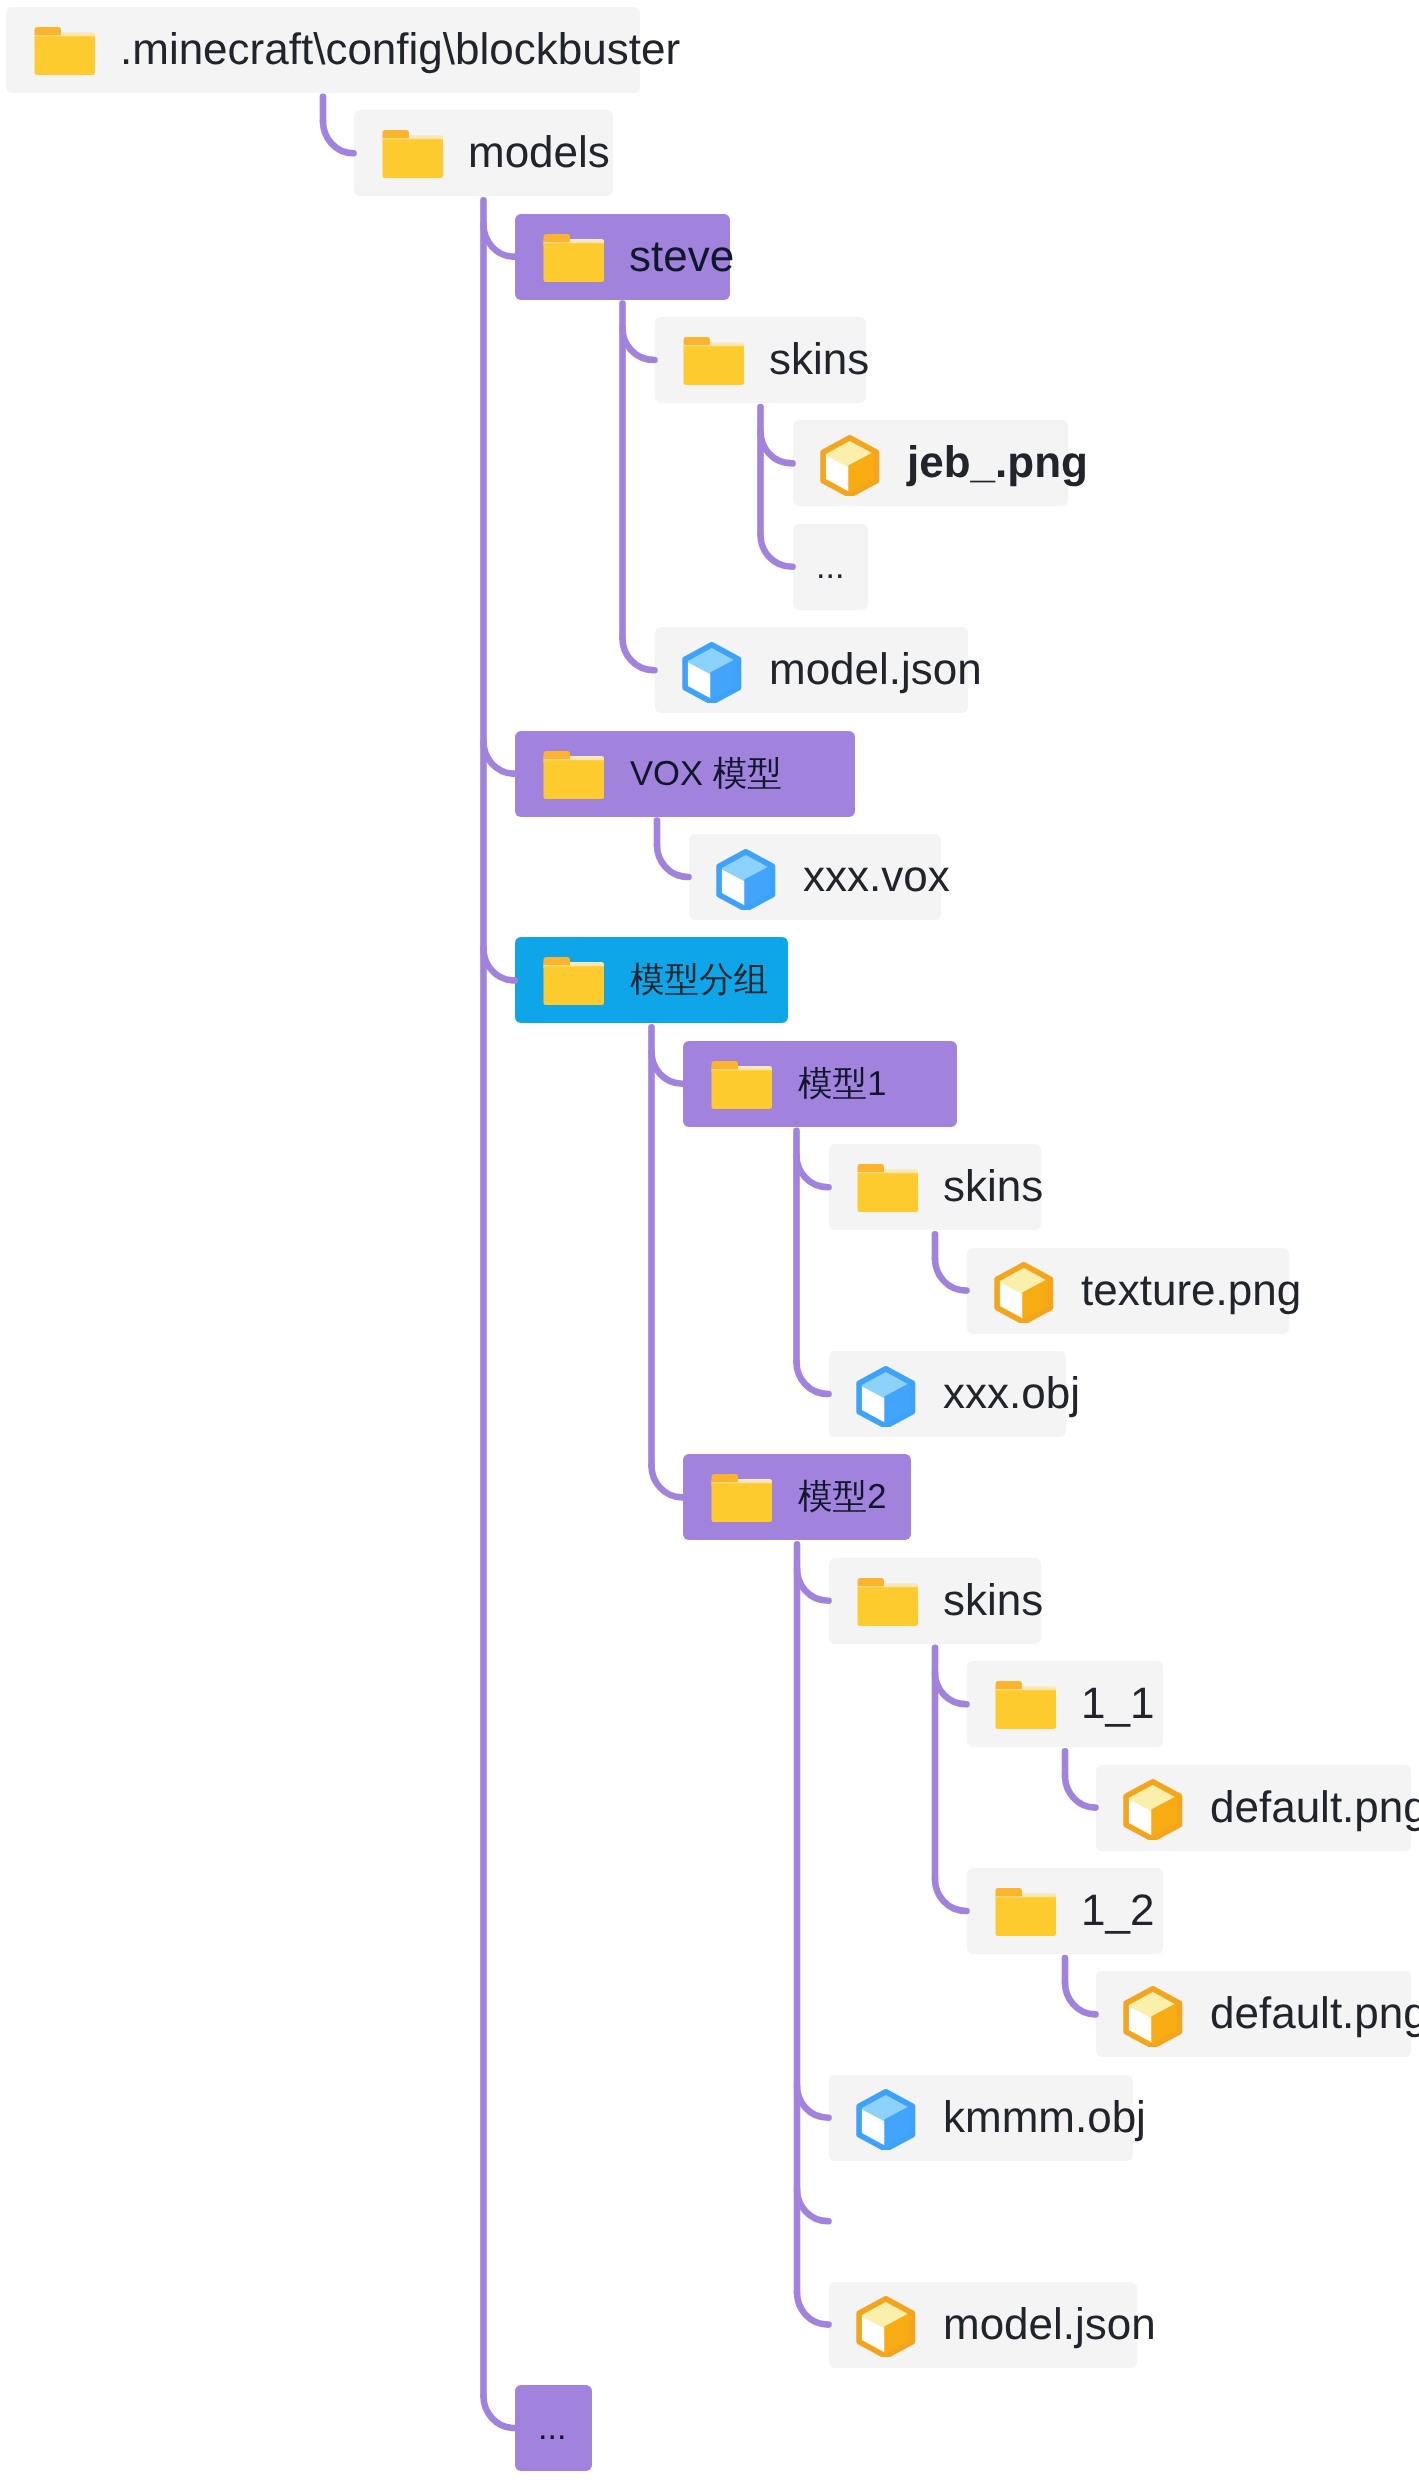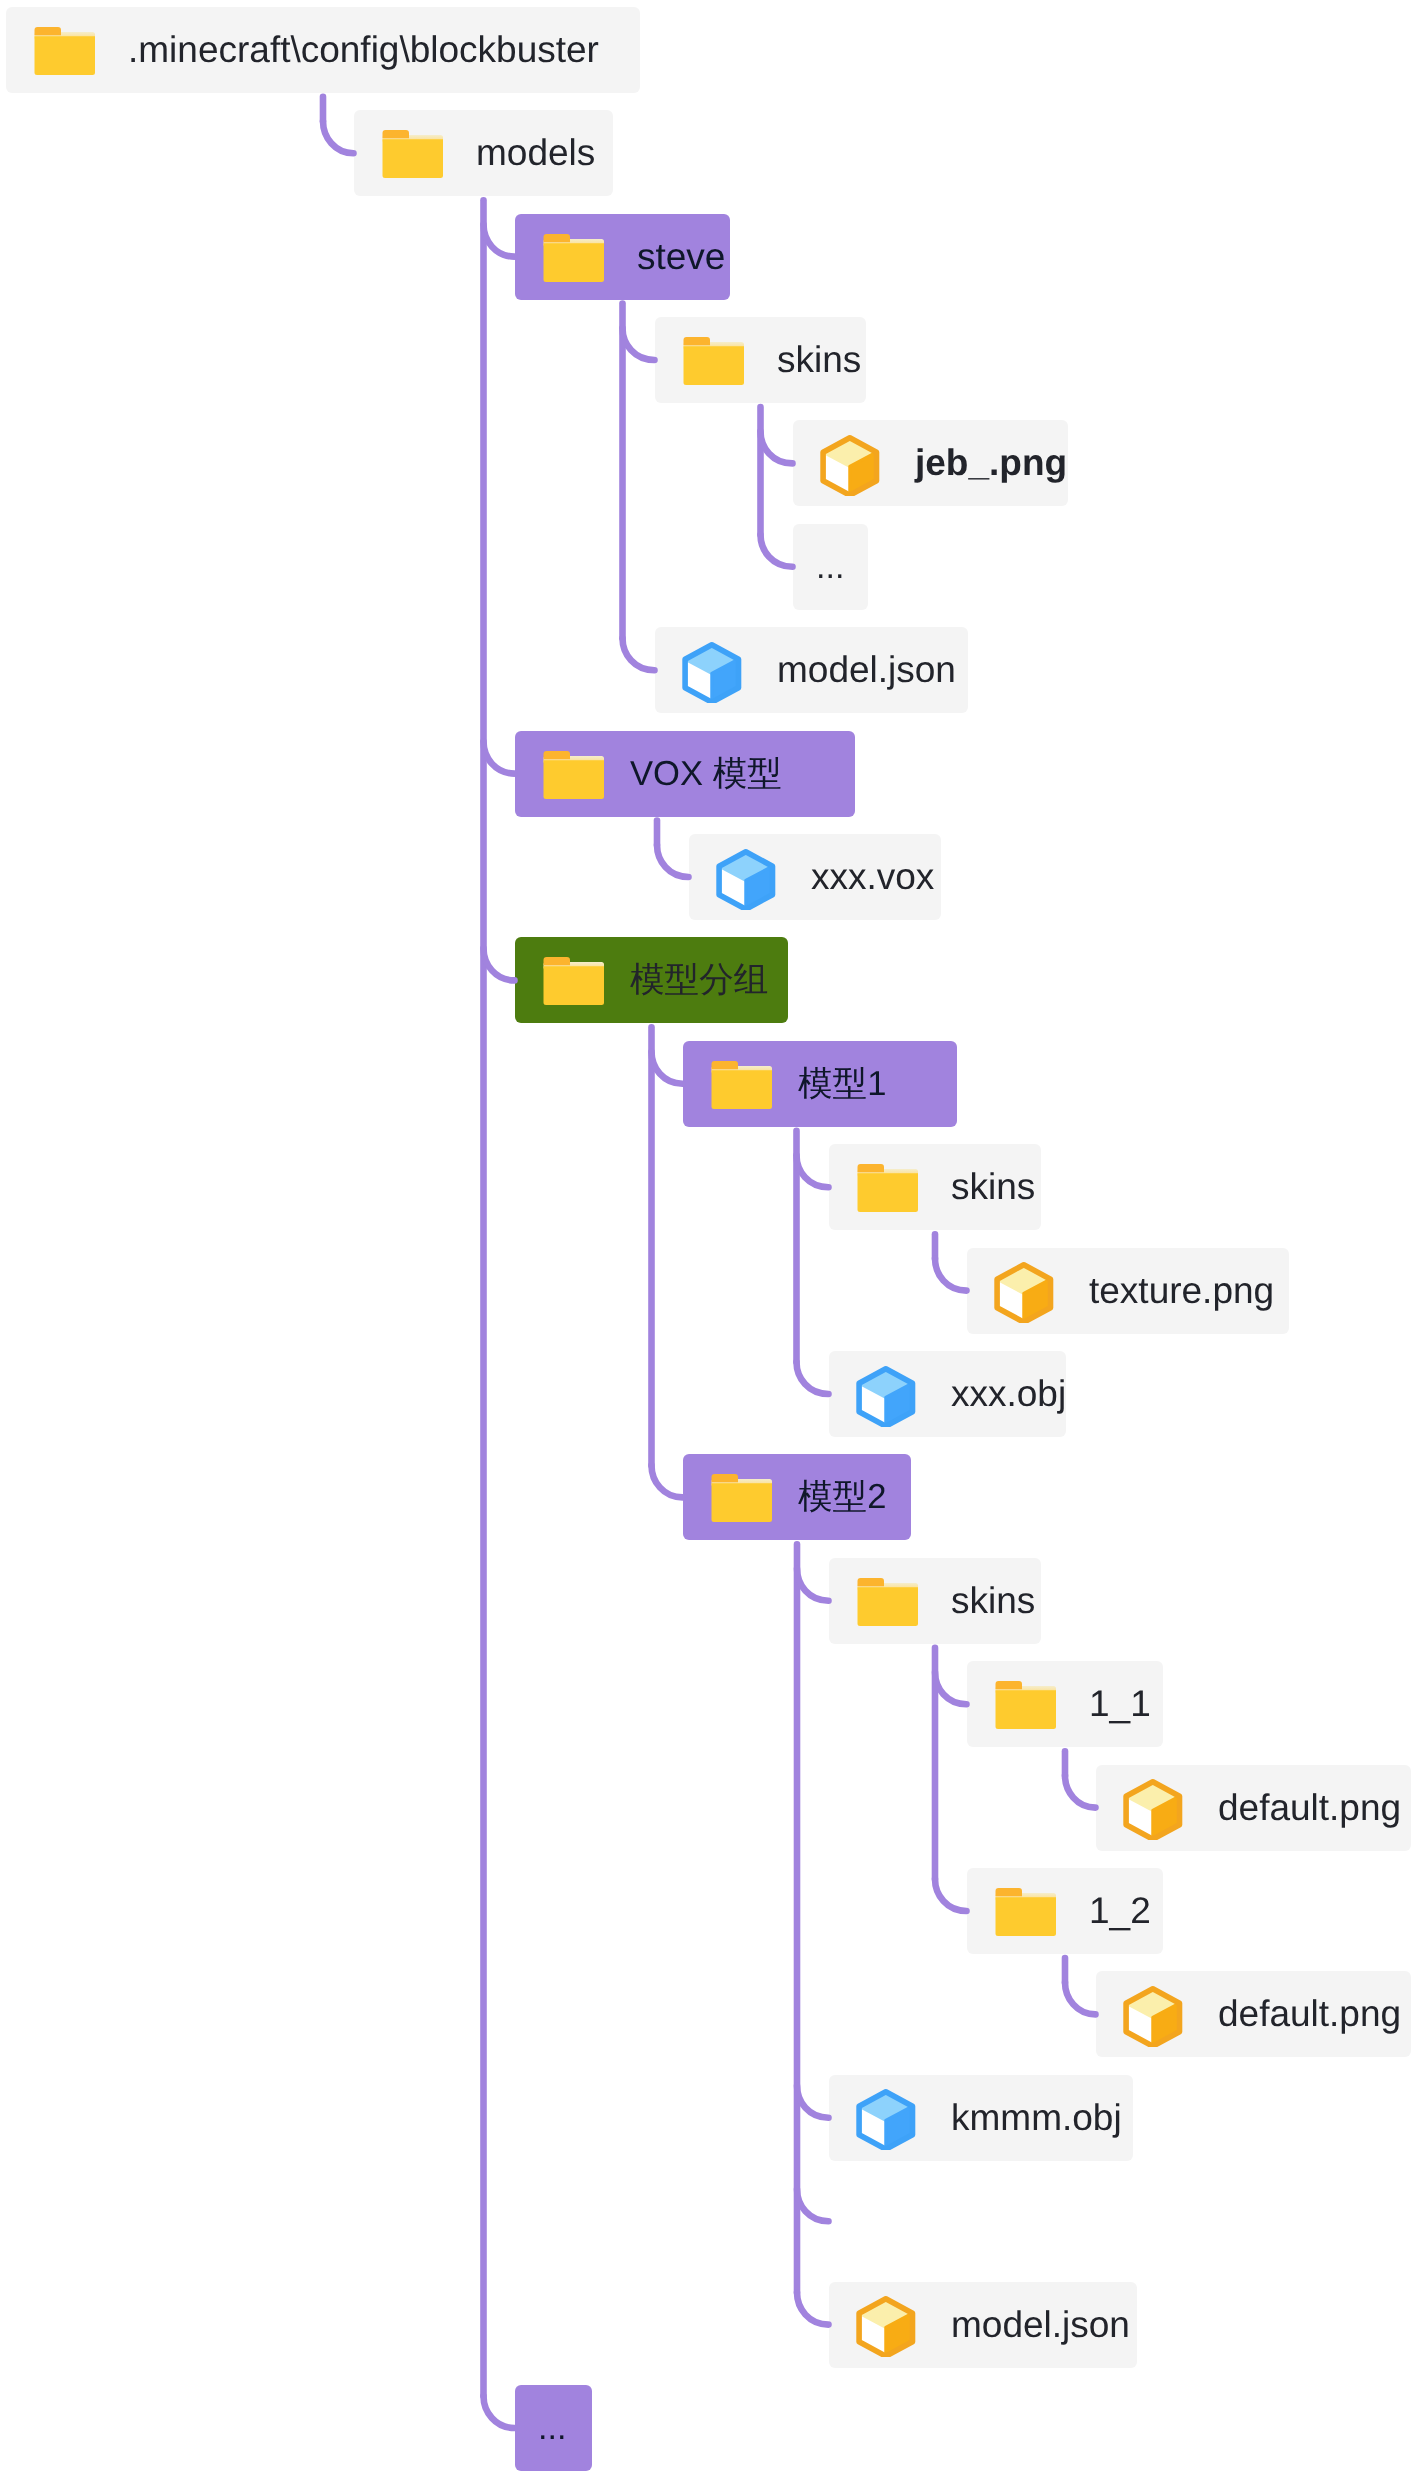--- a/index.html
+++ b/index.html
@@ -6,26 +6,26 @@
   html,body{margin:0;padding:0;background:#ffffff;}
   body{width:1419px;height:2480px;position:relative;overflow:hidden;
        font-family:"Liberation Sans","DejaVu Sans",sans-serif;
        -webkit-font-smoothing:antialiased;text-rendering:geometricPrecision;}
   #canvas{position:absolute;left:0;top:0;width:1419px;height:2480px;}
   #edges{position:absolute;left:0;top:0;width:1419px;height:2480px;pointer-events:none;z-index:5;}
   .node{position:absolute;display:flex;align-items:center;box-sizing:border-box;
         border-radius:6px;height:86px;}
   .node.grey{background:#f4f4f4;color:#22242b;}
   .node.purple{background:#a183de;color:#0f172a;}
-  .node.lpurple{background:#4d7c0f;color:#22242b;}
+  .node.lpurple{background:#0ea5e9;color:#22242b;}
   .nicon{flex:0 0 auto;width:62px;height:62px;display:block;position:relative;top:1.5px;}
   .nicon[data-name="folder-icon"]{margin-left:26.6px;top:1px;width:64px;}
   .nicon[data-name^="cube-"]{margin-left:26px;}
-  .nlabel{font-size:37px;line-height:86px;white-space:nowrap;will-change:transform;transform:translateZ(0);
-          letter-spacing:0px;position:absolute;left:122px;top:0;}
+  .nlabel{font-size:44px;line-height:86px;white-space:nowrap;will-change:transform;transform:translateZ(0);
+          letter-spacing:0px;position:absolute;left:114px;top:0;}
   .nlabel.cjk{font-size:34.6px;left:115px;}
   .node.noicon .nlabel{left:23px;font-size:34px;letter-spacing:0;}
 </style>
 </head>
 <body>
 
 <div id="canvas" data-name="tree-diagram-canvas">
   <svg id="edges" data-name="tree-connector-layer" viewBox="0 0 1419 2480" width="1419" height="2480">
     <defs>
       <linearGradient id="folderLipGrad" x1="0" y1="0" x2="0" y2="1">

